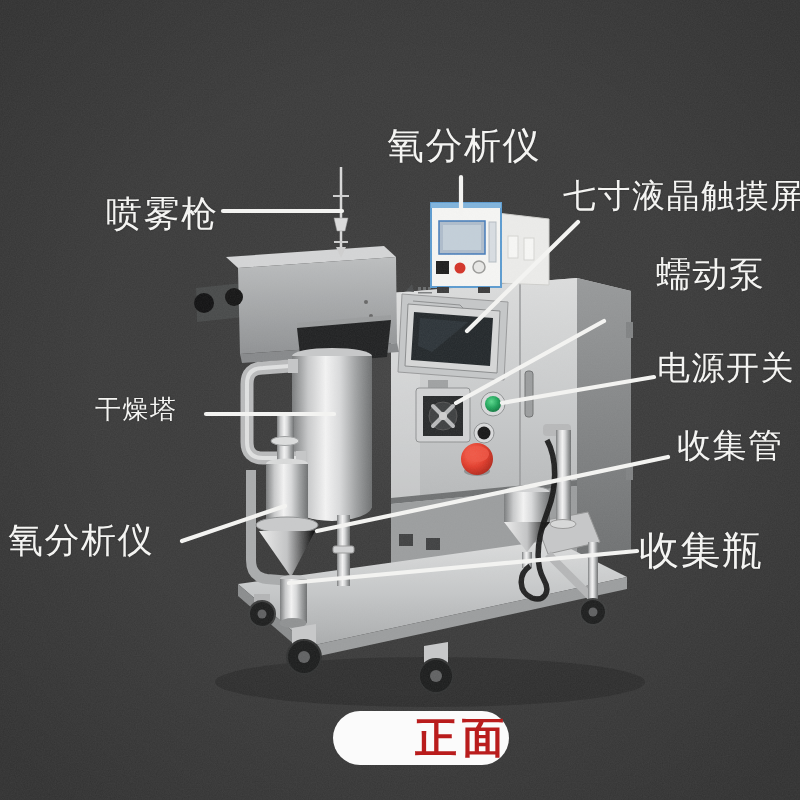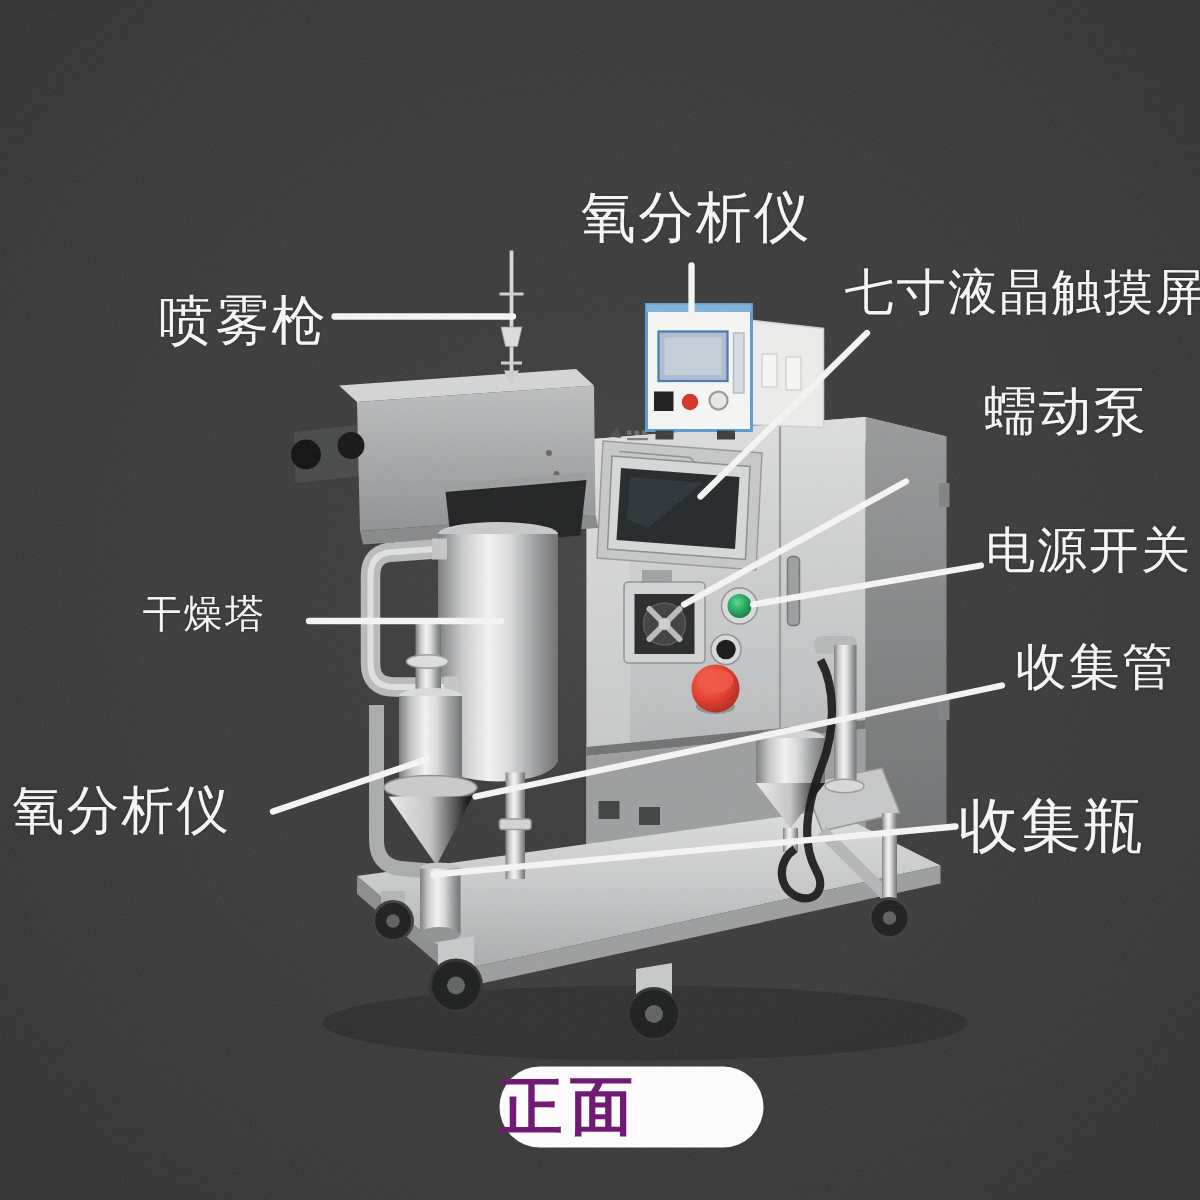--- a/index.html
+++ b/index.html
@@ -9,22 +9,22 @@
     font-family:Liberation Serif, serif;
   }
   .stage svg{position:absolute;left:0;top:0;}
   .callout{
     position:absolute;color:#f4f4f2;white-space:nowrap;line-height:1;
     letter-spacing:1.5px;text-shadow:0 0 2px rgba(0,0,0,.35);
   }
   .badge{
     position:absolute;left:333px;top:711px;width:176px;height:54px;
     background:#fbfbfb;border-radius:28px;
-    display:flex;align-items:center;justify-content:flex-start;
-    color:#701a75;font-size:42px;font-weight:bold;letter-spacing:5px;
+    display:flex;align-items:center;justify-content:flex-end;
+    color:#b91c1c;font-size:42px;font-weight:bold;letter-spacing:5px;
   }
 </style>
 </head>
 <body>
 
 <div class="stage">
 
   <svg width="800" height="800" viewBox="0 0 800 800">
     <defs>
       <linearGradient id="gFace" x1="0" y1="0" x2="0" y2="1">

